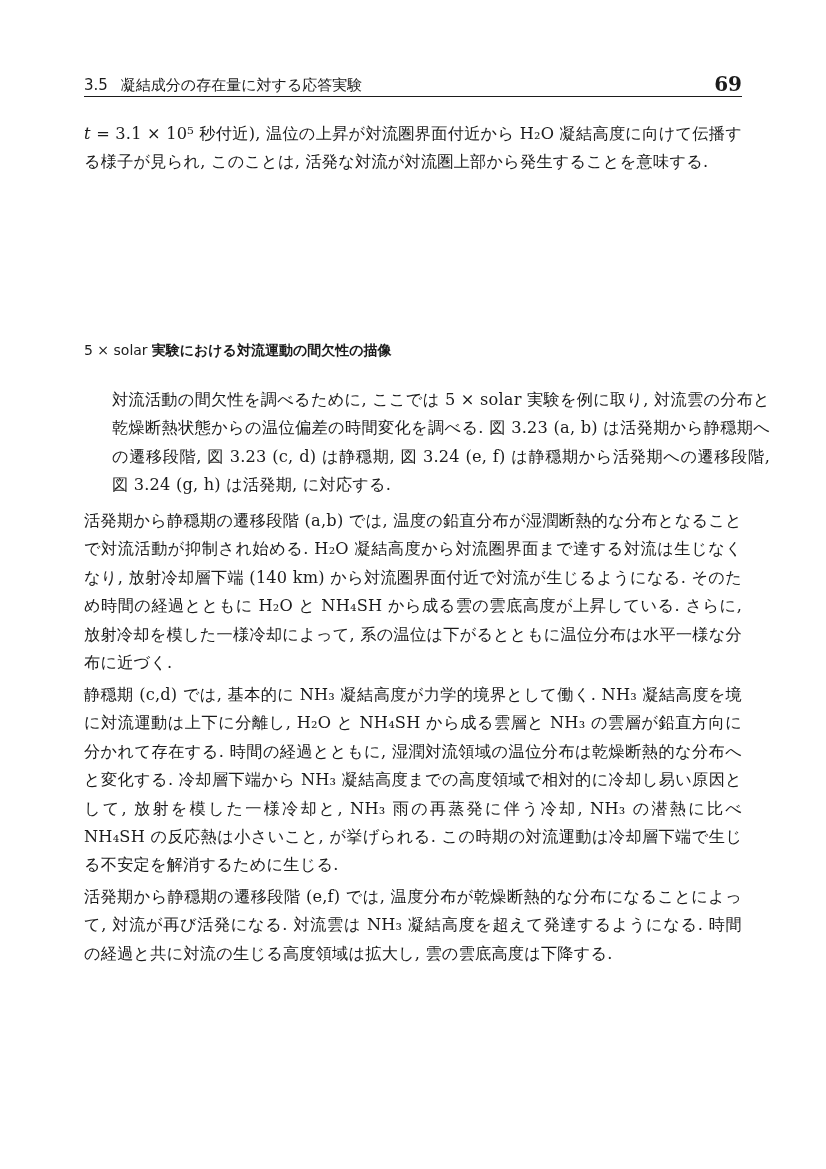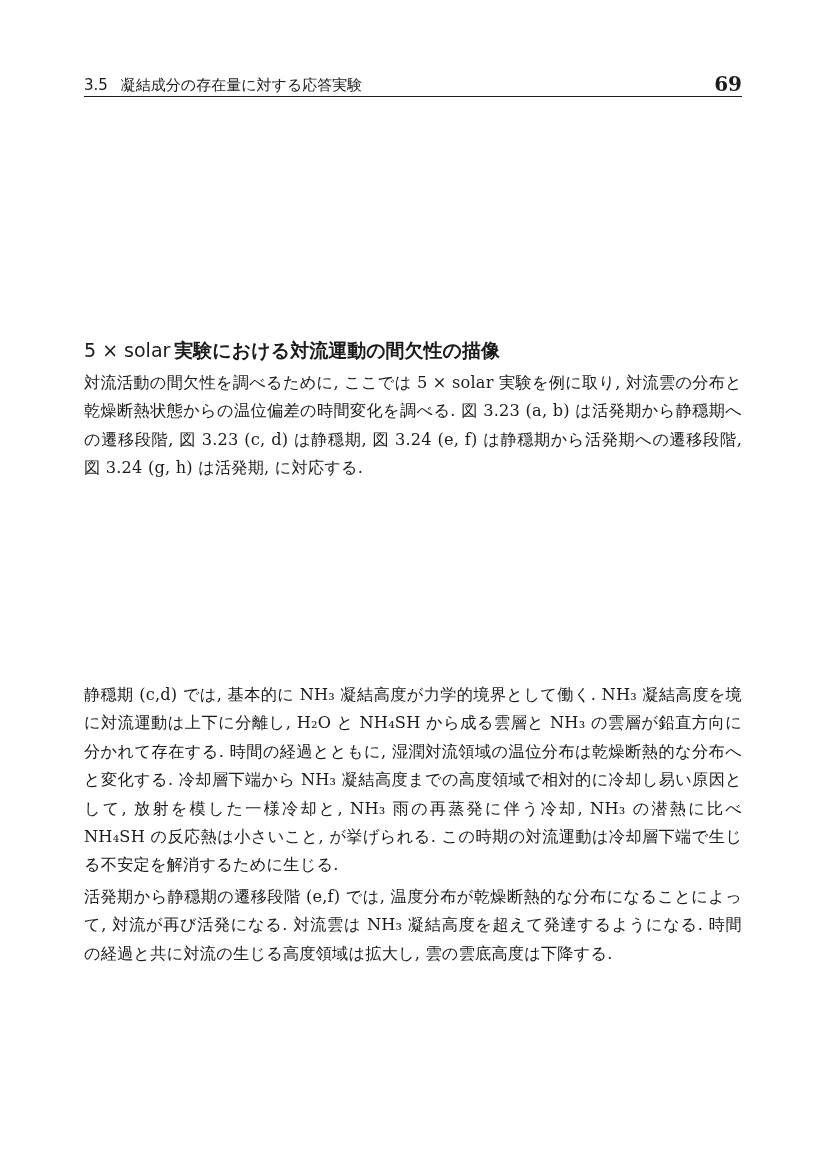--- a/index.html
+++ b/index.html
@@ -47,58 +47,60 @@
     left: 84px;
     width: 658px;
     font-size: 16.2px;
     line-height: 28.4px;
     text-align: justify;
     letter-spacing: 0.2px;
   }
   .para .math-var { font-style: italic; }
   .p1 { top: 120px; }
   .p2 { top: 190px; }
-  .p3 { top: 369px; }
+  .p3 { top: 386px; margin-left: 28px; }
   .p4 { top: 507px; }
   .p5 { top: 681px; }
   .p6 { top: 883px; }
   .p7 { top: 983px; }
   
   .subheading {
     position: absolute;
     left: 84px;
     top: 338px;
     width: 658px;
     font-family: "DejaVu Sans", "Liberation Sans", sans-serif;
-    font-size: 19px;
+    font-size: 14px;
     line-height: 24px;
     font-weight: normal;
     white-space: nowrap;
   }
   .subheading .head-prefix { font-weight: normal; margin-right: 4px; }
   .subheading .head-title { font-weight: bold; }
 </style>
 </head>
 <body>
 
 <div class="page">
 
   <div class="running-head">
     <span class="sec-num">3.5</span><span>凝結成分の存在量に対する応答実験</span>
   </div>
 
   <div class="page-number">69</div>
 
   <div class="head-rule"></div>
 
+  <p class="para p1"><span class="math-var">t</span><span> = 3.1 × 10⁵ 秒付近), 温位の上昇が対流圏界面付近から H₂O 凝結高度に向けて伝播する様子が見られ, このことは, 活発な対流が対流圏上部から発生することを意味する.</span></p>
 
 
   <h2 class="subheading"><span class="head-prefix">5 × solar</span><span class="head-title">実験における対流運動の間欠性の描像</span></h2>
 
   <p class="para p3">対流活動の間欠性を調べるために, ここでは 5 × solar 実験を例に取り, 対流雲の分布と乾燥断熱状態からの温位偏差の時間変化を調べる. 図 3.23 (a, b) は活発期から静穏期への遷移段階, 図 3.23 (c, d) は静穏期, 図 3.24 (e, f) は静穏期から活発期への遷移段階, 図 3.24 (g, h) は活発期, に対応する.</p>
 
+  <p class="para p4">活発期から静穏期の遷移段階 (a,b) では, 温度の鉛直分布が湿潤断熱的な分布となることで対流活動が抑制され始める. H₂O 凝結高度から対流圏界面まで達する対流は生じなくなり, 放射冷却層下端 (140 km) から対流圏界面付近で対流が生じるようになる. そのため時間の経過とともに H₂O と NH₄SH から成る雲の雲底高度が上昇している. さらに, 放射冷却を模した一様冷却によって, 系の温位は下がるとともに温位分布は水平一様な分布に近づく.</p>
 
   <p class="para p5">静穏期 (c,d) では, 基本的に NH₃ 凝結高度が力学的境界として働く. NH₃ 凝結高度を境に対流運動は上下に分離し, H₂O と NH₄SH から成る雲層と NH₃ の雲層が鉛直方向に分かれて存在する. 時間の経過とともに, 湿潤対流領域の温位分布は乾燥断熱的な分布へと変化する. 冷却層下端から NH₃ 凝結高度までの高度領域で相対的に冷却し易い原因として, 放射を模した一様冷却と, NH₃ 雨の再蒸発に伴う冷却, NH₃ の潜熱に比べ NH₄SH の反応熱は小さいこと, が挙げられる. この時期の対流運動は冷却層下端で生じる不安定を解消するために生じる.</p>
 
   <p class="para p6">活発期から静穏期の遷移段階 (e,f) では, 温度分布が乾燥断熱的な分布になることによって, 対流が再び活発になる. 対流雲は NH₃ 凝結高度を超えて発達するようになる. 時間の経過と共に対流の生じる高度領域は拡大し, 雲の雲底高度は下降する.</p>
 
 
 </div>
 
 </body></html>

